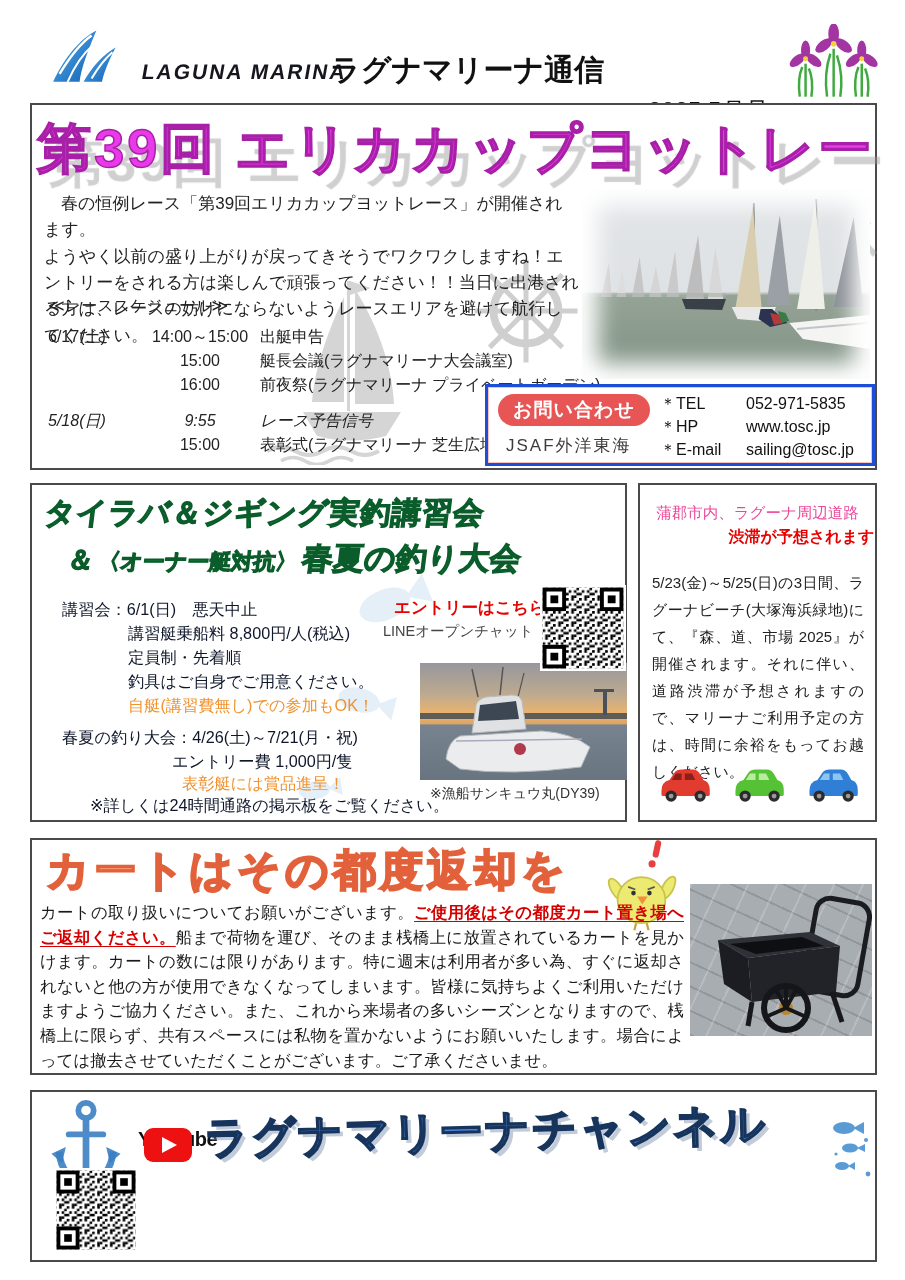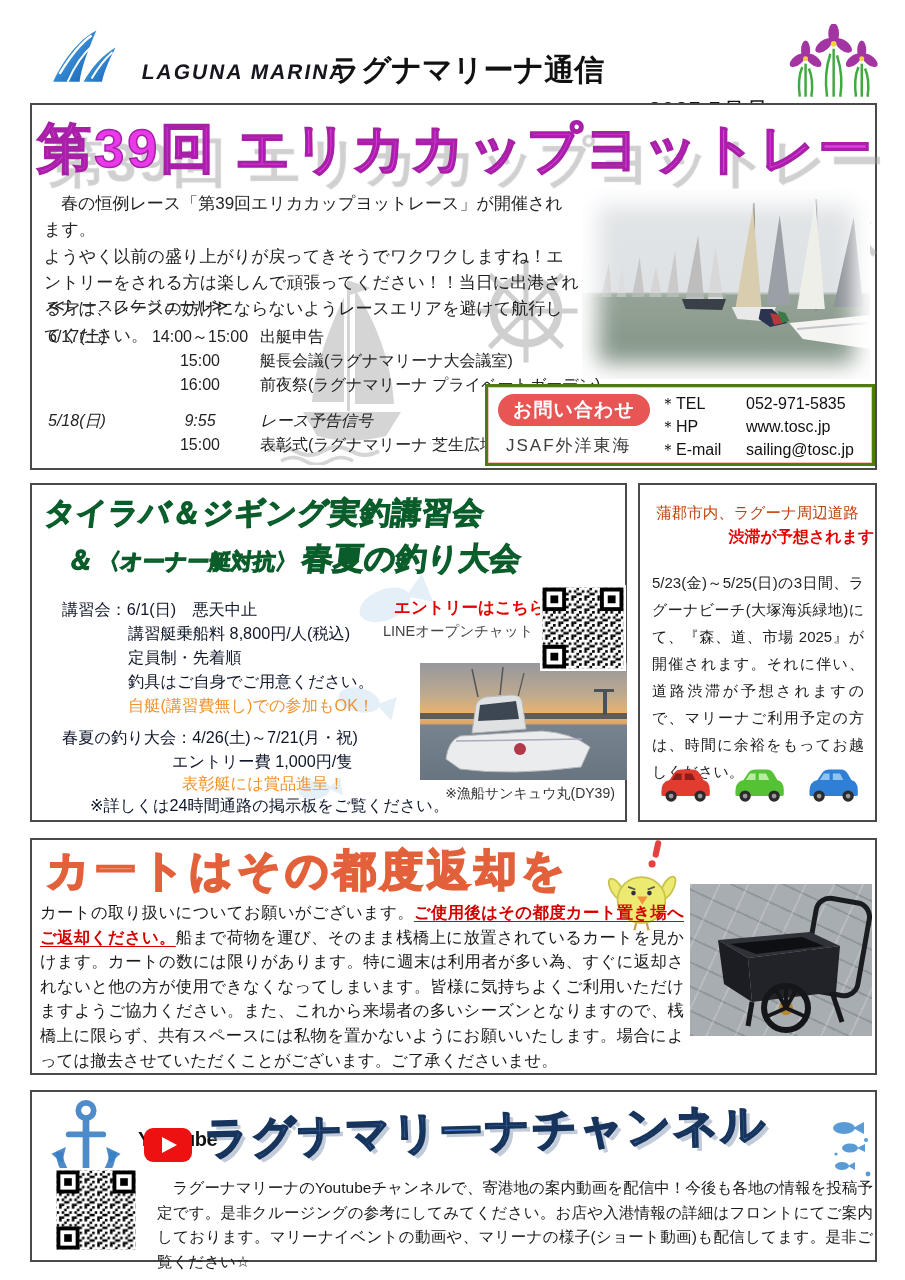--- a/index.html
+++ b/index.html
@@ -26,21 +26,21 @@
       background:linear-gradient(180deg,#e2e5e7 0%,#dfe2e4 54%,#95a396 56%,#7f9184 100%);}
   .race-photo::after{content:"";position:absolute;inset:0;box-shadow:inset 0 0 22px 16px #fff;}
   .sched{position:absolute;left:16px;top:191px;z-index:2;font-size:16px;color:#222;}
   .sched-head{margin-bottom:8px;}
   .srow{display:flex;line-height:24px;}
   .srow.gap{margin-top:12px;font-style:italic;}
   .s-date{width:92px;}
   .s-time{width:120px;text-align:center;}
   .watermark{position:absolute;z-index:1;opacity:.8;}
   .contact{position:absolute;left:453px;top:279px;width:390px;height:82px;background:#fff;
-      border:3px solid #4d7c0f;box-shadow:0 0 0 1px #f8c1ba inset;z-index:3;box-sizing:border-box;}
+      border:3px solid #1d4ed8;box-shadow:0 0 0 1px #f8c1ba inset;z-index:3;box-sizing:border-box;}
   .contact-badge{position:absolute;left:10px;top:7px;width:152px;height:32px;background:#e85555;
       border-radius:17px;color:#fff;font-size:19px;font-weight:800;text-align:center;line-height:32px;letter-spacing:1px;}
   .contact-org{position:absolute;left:18px;top:47px;font-size:17px;color:#3c3c3c;letter-spacing:2px;}
   .c-items{position:absolute;left:172px;top:5px;font-size:16px;color:#111;}
   .c-row{display:flex;line-height:23px;}
   .c-label{width:86px;}
 
   
   .fish-title{position:absolute;left:10px;top:8px;z-index:2;transform:skewX(-7deg);
       font-weight:800;color:#1fa24e;-webkit-text-stroke:1.2px #0a5c2a;}
@@ -49,25 +49,25 @@
   .ft2 .amp{font-size:27px;}
   .ft2 .bracket{font-size:22px;}
   .ft2 .main{font-size:31px;}
   .f-line{position:absolute;z-index:2;font-size:16.2px;color:#0f172a;line-height:24px;}
   .orange{color:#f0922f;}
   .entry-label{position:absolute;left:362px;top:112px;z-index:2;font-size:16.5px;font-weight:800;color:#e60000;}
   .entry-sub{position:absolute;left:351px;top:137px;z-index:2;font-size:14.5px;color:#444;}
   .qr{position:absolute;z-index:3;}
   .boat-photo{position:absolute;left:388px;top:178px;width:207px;height:117px;z-index:2;overflow:hidden;
       background:linear-gradient(180deg,#97979d 0%,#bfab8e 28%,#f2b469 45%,#d8a469 52%,#77838f 53%,#68747f 100%);}
-  .boat-caption{position:absolute;left:398px;top:300px;width:200px;z-index:2;font-size:14px;color:#333;text-align:center;}
+  .boat-caption{position:absolute;left:398px;top:300px;width:200px;z-index:2;font-size:14px;color:#333;text-align:left;}
   .fishmark{position:absolute;z-index:1;opacity:.55;}
 
   
-  .tr-head{position:absolute;left:0;top:18px;width:100%;text-align:center;font-size:15.5px;color:#c2410c;}
+  .tr-head{position:absolute;left:0;top:18px;width:100%;text-align:center;font-size:15.5px;color:#ec4899;}
   .tr-alert{position:absolute;left:0;top:42px;width:100%;text-align:center;font-size:16px;font-weight:800;color:#e60000;padding-left:44px;}
   .tr-body{position:absolute;left:12px;top:84px;width:212px;font-size:15px;line-height:27px;color:#222;text-align:justify;}
   .cars{position:absolute;left:0;top:280px;width:100%;display:flex;justify-content:center;gap:16px;}
 
   
   .cart-title{position:absolute;left:14px;top:2px;font-size:43px;font-weight:800;letter-spacing:4px;
       color:#f2916c;-webkit-text-stroke:2px #e2613a;z-index:2;}
   .cart-body{position:absolute;left:8px;top:60px;width:644px;font-size:16.4px;line-height:24.6px;
       color:#1a1a1a;text-align:justify;z-index:2;}
   .cart-red{color:#d40000;font-weight:700;text-decoration:underline;text-decoration-color:#d40000;text-underline-offset:3px;}
@@ -471,16 +471,15 @@
           <rect x="24.5" y="2.5" width="6" height="6"></rect>
           <rect x="2.5" y="24.5" width="6" height="6"></rect>
         </g>
       <g fill="#000">
           <rect x="4" y="4" width="3" height="3"></rect>
           <rect x="26" y="4" width="3" height="3"></rect>
           <rect x="4" y="26" width="3" height="3"></rect>
         </g>
     </svg>
 
-    <div class="yt-body">　ラグーナマリーナのYoutubeチャンネルで、寄港地の案内動画を配信中！今後も各地の情報を投稿予定です。是非クルージングの参考にしてみてください。お店や入港情報の詳細はフロントにてご案内しております。マリーナイベントの動画や、マリーナの様子(ショート動画)も配信してます。是非ご覧ください☆</div>
   </div>
 
 </div>
 
 </body></html>

